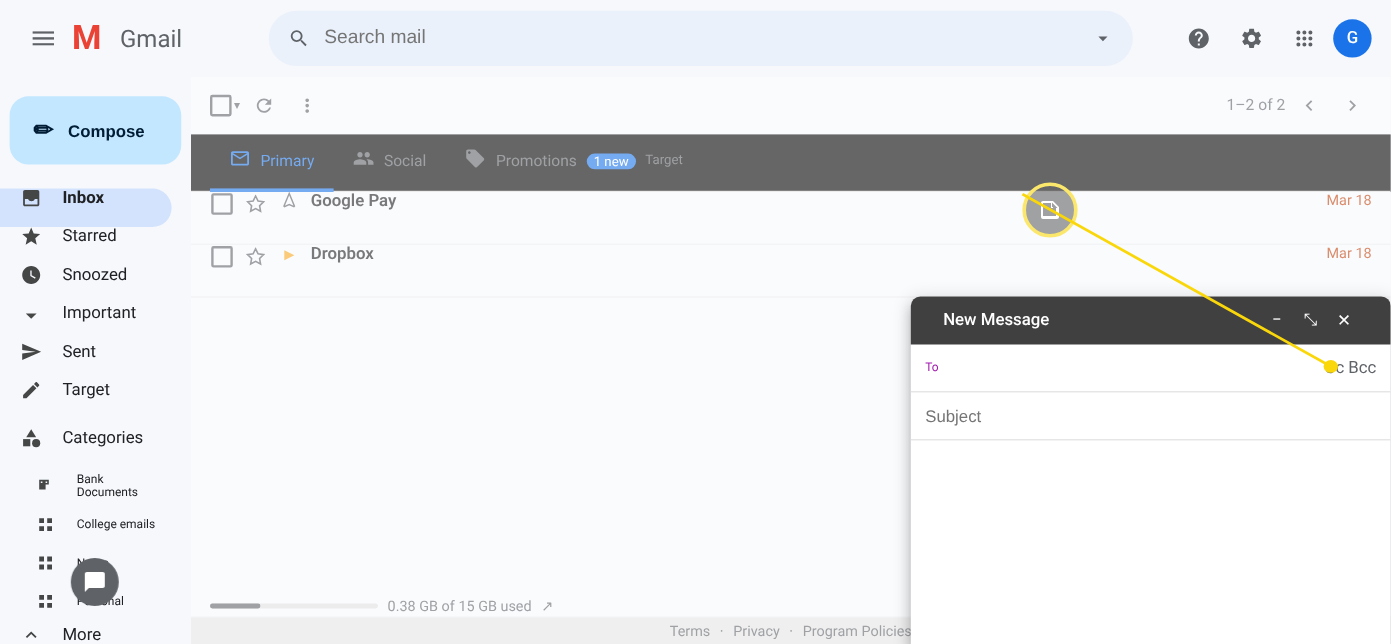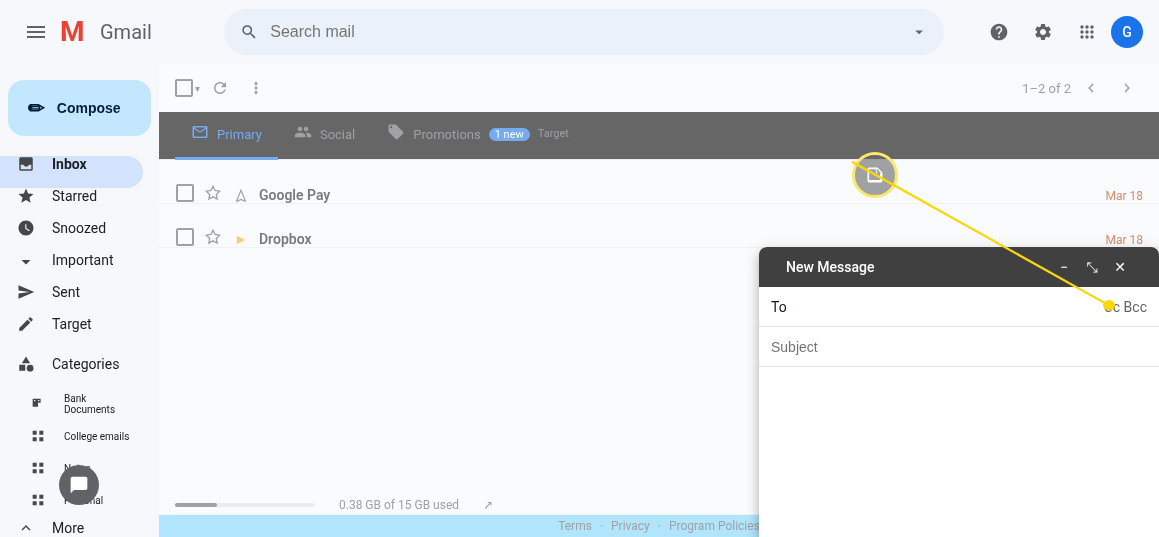--- a/index.html
+++ b/index.html
@@ -46,46 +46,46 @@
 
     
     .toolbar { display: flex; align-items: center; padding: 8px 16px; height: 48px; flex-shrink: 0; }
     .toolbar-left { display: flex; align-items: center; gap: 4px; }
     .toolbar-right { margin-left: auto; display: flex; align-items: center; gap: 4px; font-size: 13px; color: #5f6368; }
     .toolbar-btn { width: 32px; height: 32px; display: flex; align-items: center; justify-content: center; border-radius: 50%; cursor: pointer; color: #5f6368; border: none; background: transparent; font-size: 16px; }
     .checkbox-area { display: flex; align-items: center; gap: 2px; }
 
     
     .email-list { flex: 1; overflow-y: auto; }
-    .email-row { display: flex; align-items: flex-end; padding: 0 16px; height: 44px; border-bottom: 1px solid #e8eaed; cursor: pointer; gap: 8px; position: relative; }
+    .email-row { display: flex; align-items: flex-start; padding: 0 16px; height: 44px; border-bottom: 1px solid #e8eaed; cursor: pointer; gap: 8px; position: relative; }
     .email-row .check { width: 20px; height: 20px; display: flex; align-items: center; justify-content: center; flex-shrink: 0; }
     .email-row .star { width: 20px; height: 20px; display: flex; align-items: center; justify-content: center; flex-shrink: 0; color: #5f6368; font-size: 16px; }
     .email-row .important { width: 20px; display: flex; align-items: center; justify-content: center; flex-shrink: 0; }
     .email-row .sender { width: 160px; font-weight: 600; font-size: 14px; flex-shrink: 0; white-space: nowrap; overflow: hidden; text-overflow: ellipsis; }
     .email-row .snippet { flex: 1; font-size: 14px; color: #5f6368; white-space: nowrap; overflow: hidden; text-overflow: ellipsis; }
     .email-row .date { font-size: 12px; color: #c2410c; flex-shrink: 0; margin-left: 8px; }
     .yellow-circle { position: absolute; top: 88px; left: 693px; width: 46px; height: 46px; border-radius: 50%; border: 3px solid #f9d70b; background: rgba(0,0,0,0.6); display: flex; align-items: center; justify-content: center; color: white; font-size: 18px; }
 
     
     .compose-window { position: absolute; bottom: 0; right: 0; width: 400px; background: white; border-radius: 8px 8px 0 0; box-shadow: 0 8px 10px 1px rgba(0,0,0,0.14), 0 3px 14px 2px rgba(0,0,0,0.12), 0 5px 5px -3px rgba(0,0,0,0.2); z-index: 100; }
     .compose-header { display: flex; align-items: center; justify-content: space-between; padding: 8px 27px; background: #404040; border-radius: 8px 8px 0 0; color: white; }
     .compose-header-title { font-size: 14px; font-weight: 500; flex: 1; cursor: pointer; }
     .compose-header-icons { display: flex; gap: 4px; align-items: center; }
     .compose-header-icon { width: 24px; height: 24px; display: flex; align-items: center; justify-content: center; border-radius: 50%; cursor: pointer; color: white; font-size: 14px; }
     .compose-body { padding: 0; }
     .compose-field { display: flex; align-items: center; padding: 8px 12px; border-bottom: 1px solid #e0e0e0; min-height: 40px; }
-    .compose-field-label { font-size: 14px; color: #0f172a; width: 40px; flex-shrink: 0; }
+    .compose-field-label { font-size: 10px; color: #a21caf; width: 40px; flex-shrink: 0; }
     .compose-field-input { flex: 1; border: none; outline: none; font-size: 14px; color: #202124; }
     .compose-field-right { font-size: 14px; color: #5f6368; cursor: pointer; }
     .compose-body-area { min-height: 170px; padding: 8px 12px; }
 
     
-    .footer { display: flex; align-items: center; justify-content: center; padding: 4px; font-size: 12px; color: #5f6368; gap: 8px; border-top: 1px solid #e8eaed; background: #7dd3fc; }
+    .footer { display: flex; align-items: center; justify-content: center; padding: 4px; font-size: 12px; color: #5f6368; gap: 8px; border-top: 1px solid #e8eaed; background: #e5e5e5; }
     .footer a { color: #5f6368; text-decoration: none; }
-    .storage-bar-wrap { display: flex; align-items: center; gap: 24px; font-size: 12px; color: #5f6368; padding: 2px 16px; }
+    .storage-bar-wrap { display: flex; align-items: center; gap: 8px; font-size: 12px; color: #5f6368; padding: 2px 16px; }
     .storage-bar { height: 4px; width: 140px; background: #e0e0e0; border-radius: 2px; }
     .storage-fill { height: 4px; width: 30%; background: #5f6368; border-radius: 2px; }
 
     
     .overlay { position: absolute; top: 0; left: 0; width: 100%; height: 100%; background: rgba(255,255,255,0.4); pointer-events: none; z-index: 50; }
 
     
     .arrow-svg { position: absolute; top: 0; left: 0; width: 100%; height: 100%; pointer-events: none; z-index: 200; }
 
     

